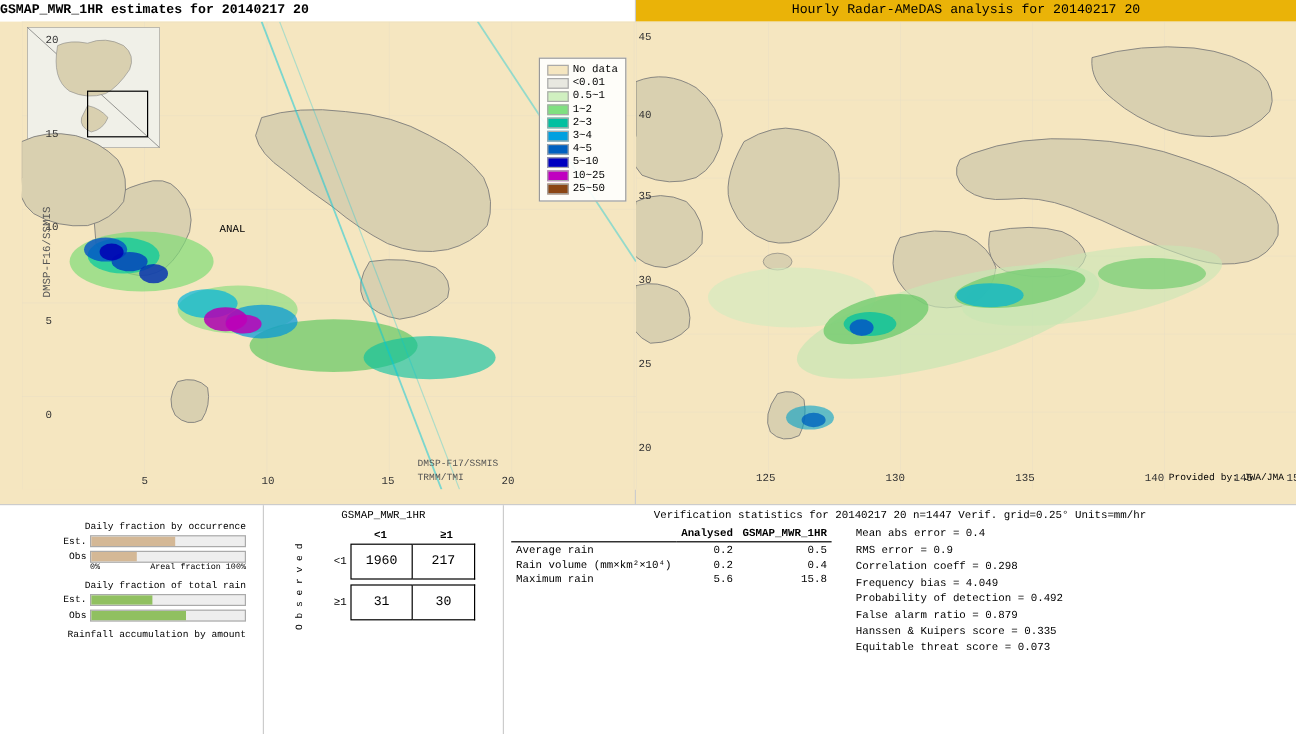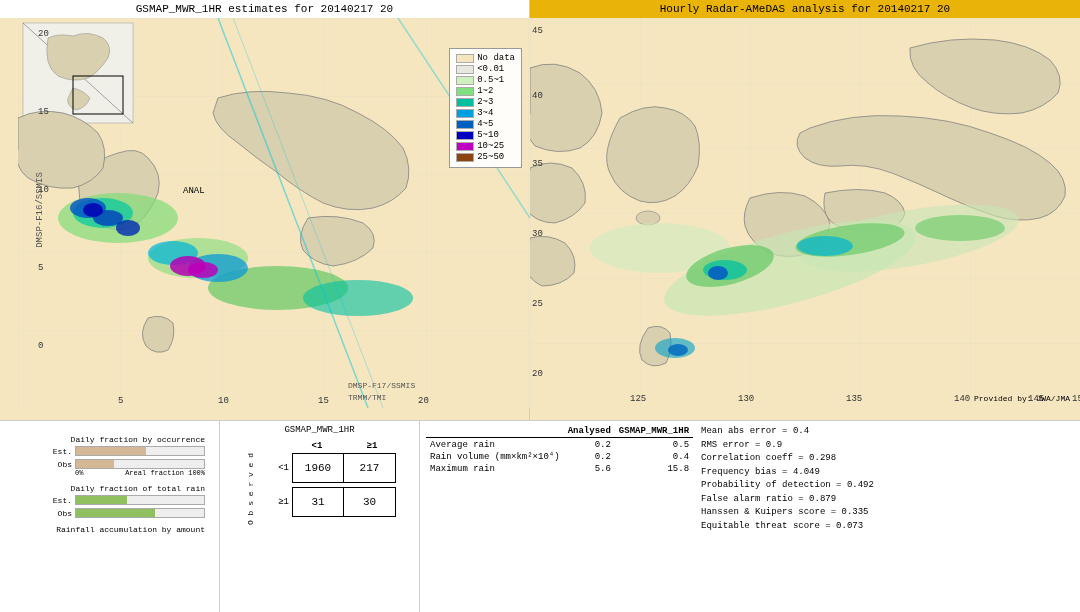--- a/index.html
+++ b/index.html
@@ -37,25 +37,25 @@
     
     #left-map {
       width: 530px;
       height: 420px;
       background: #f5e6c0;
       position: relative;
       border-right: 1px solid #ccc;
     }
 
     #left-map-title {
-      text-align: center;
       font-size: 11px;
       padding: 3px 0;
       background: #fff;
       color: #000;
+      font-weight: bold;
     }
 
     #left-map-canvas {
       width: 530px;
       height: 390px;
       position: relative;
       overflow: hidden;
     }
 
     
@@ -518,22 +518,23 @@
               <div style="width:32px; text-align:right; font-size:9px; margin-right:3px;">≥1</div>
               <div style="width:52px; height:30px; border:1px solid #000; display:flex; align-items:center; justify-content:center; font-size:11px;">31</div>
               <div style="width:52px; height:30px; border:1px solid #000; border-left:none; display:flex; align-items:center; justify-content:center; font-size:11px;">30</div>
             </div>
           </div>
         </div>
       </div>
     </div>
 
     <div id="bottom-right">
-
-      <div style="display:flex; gap:8px;">
+      <div class="verif-title">Verification statistics for 20140217 20  n=1447  Verif. grid=0.25°  Units=mm/hr</div>
+
+      <div style="display:flex; gap:20px;">
 
         <div>
           <table class="verif-table">
             <thead>
               <tr>
                 <th></th>
                 <th>Analysed</th>
                 <th>GSMAP_MWR_1HR</th>
               </tr>
             </thead>

